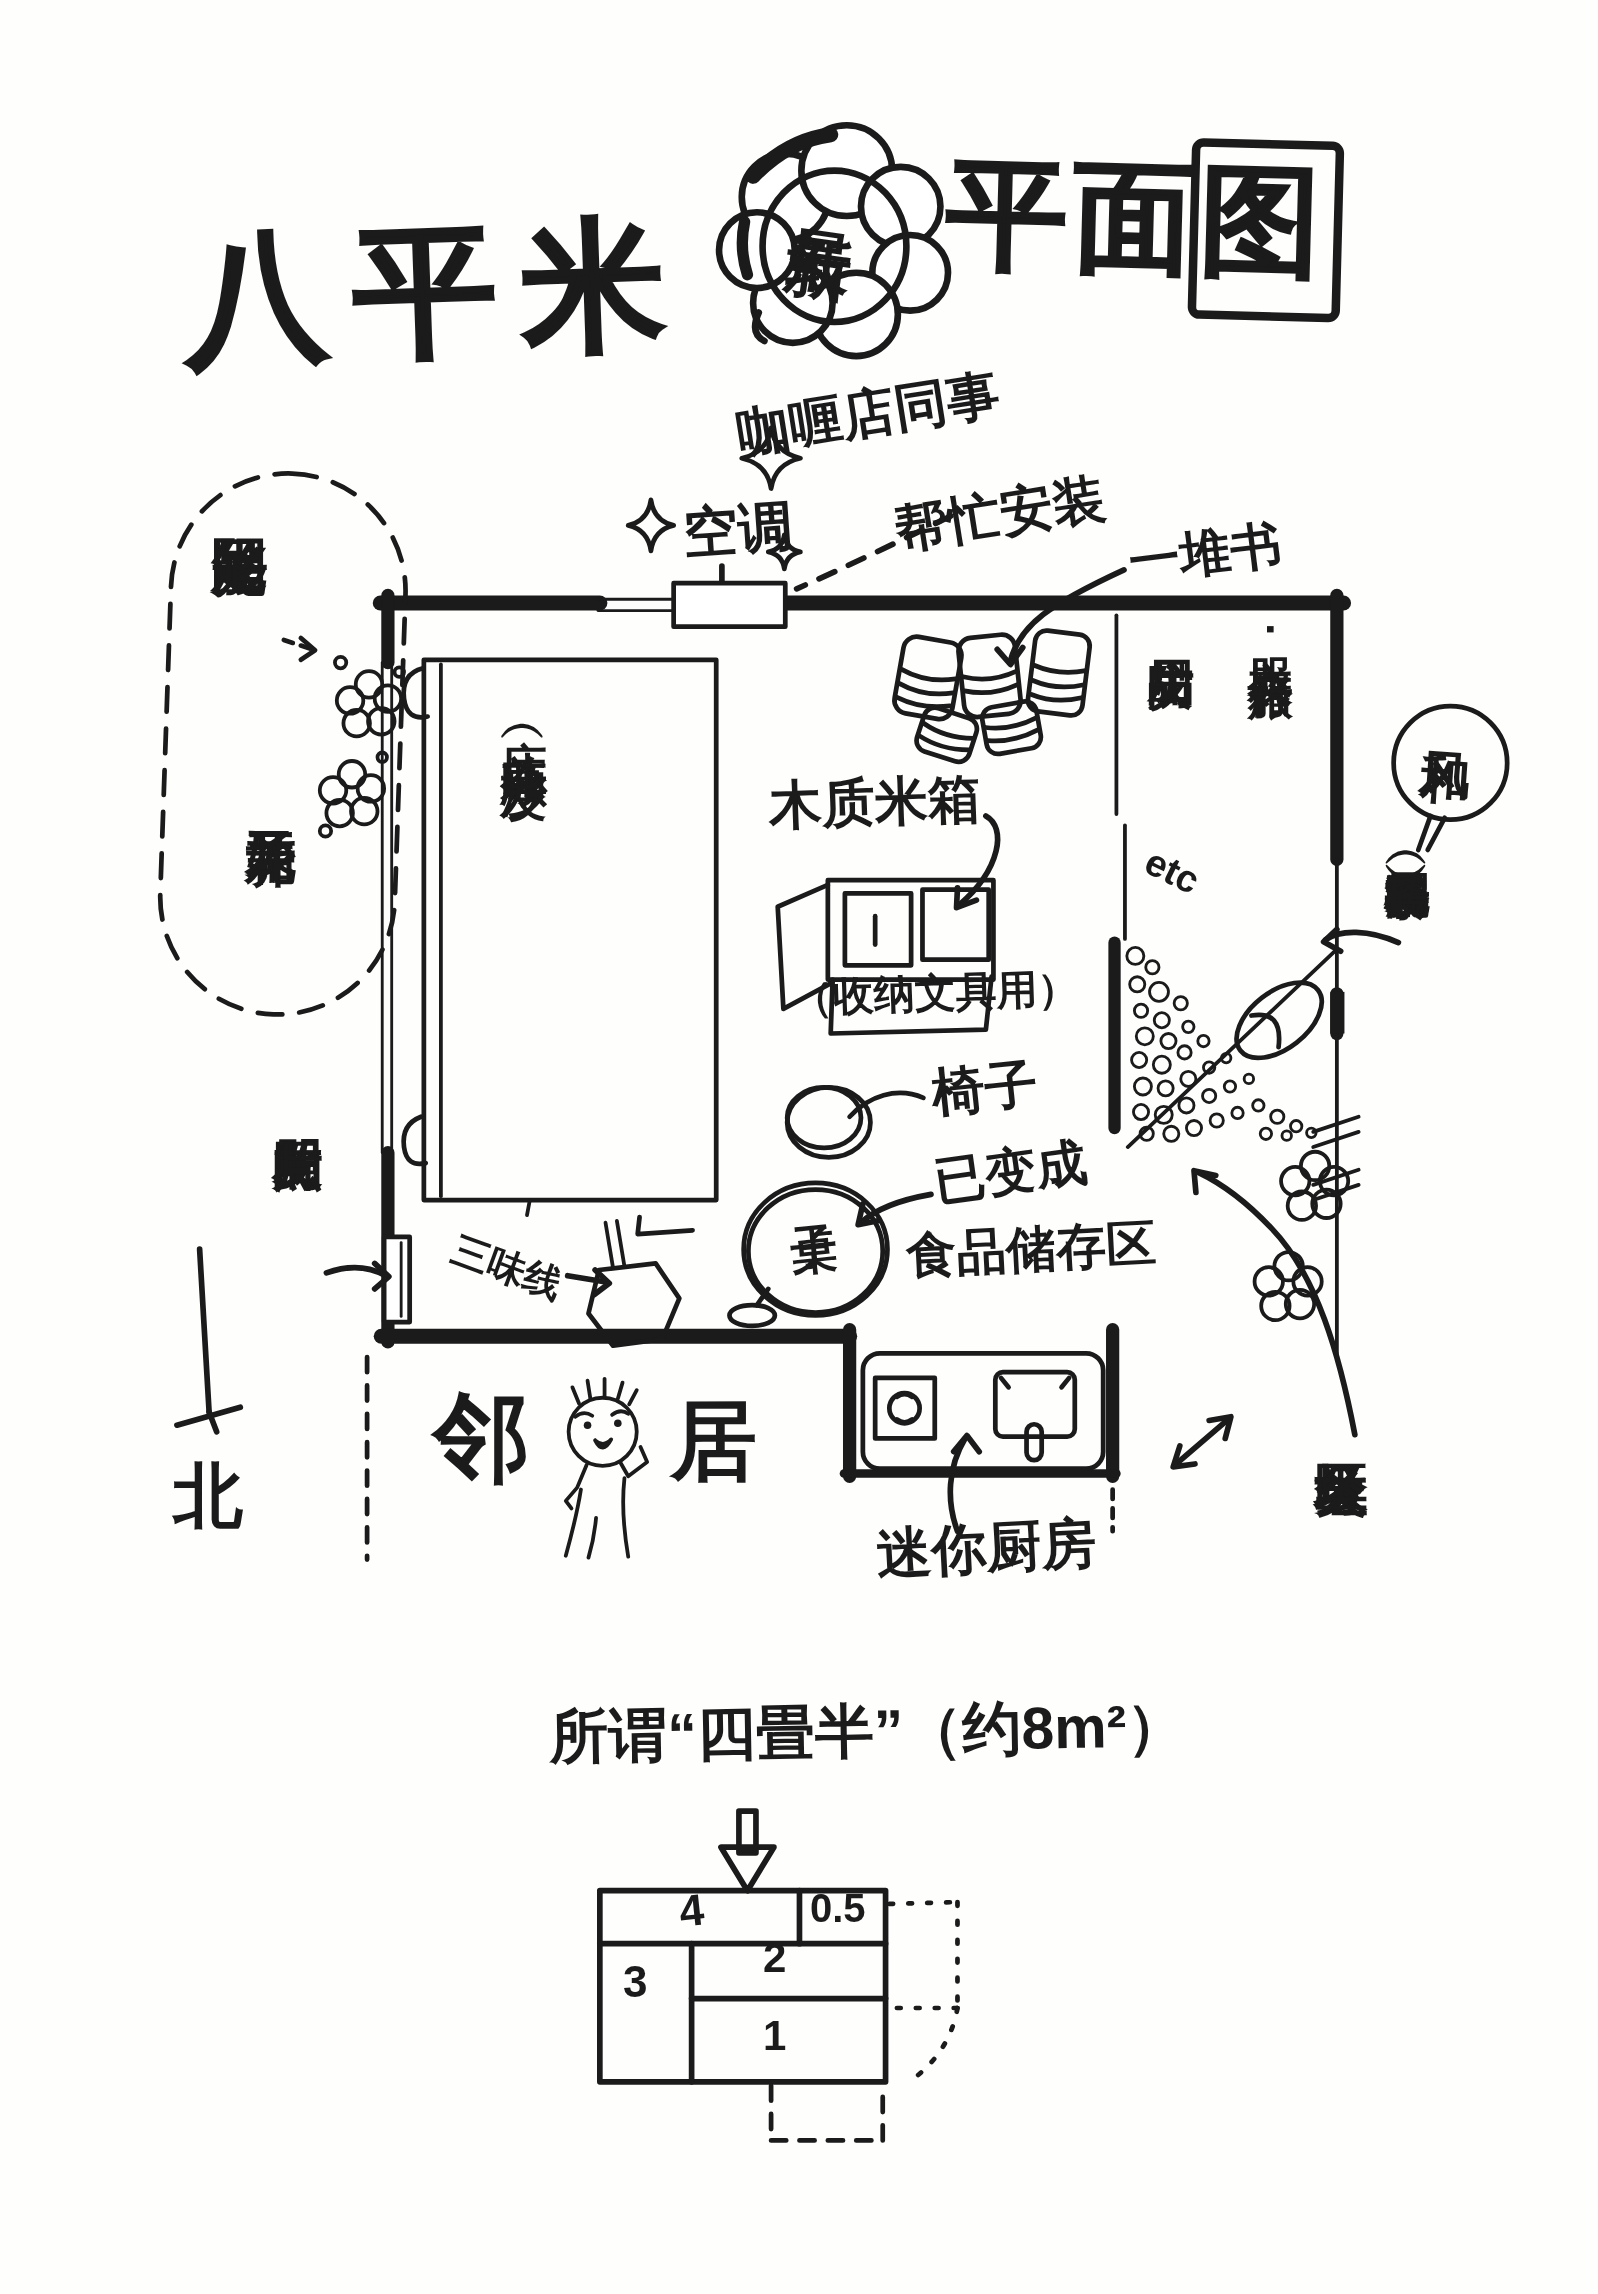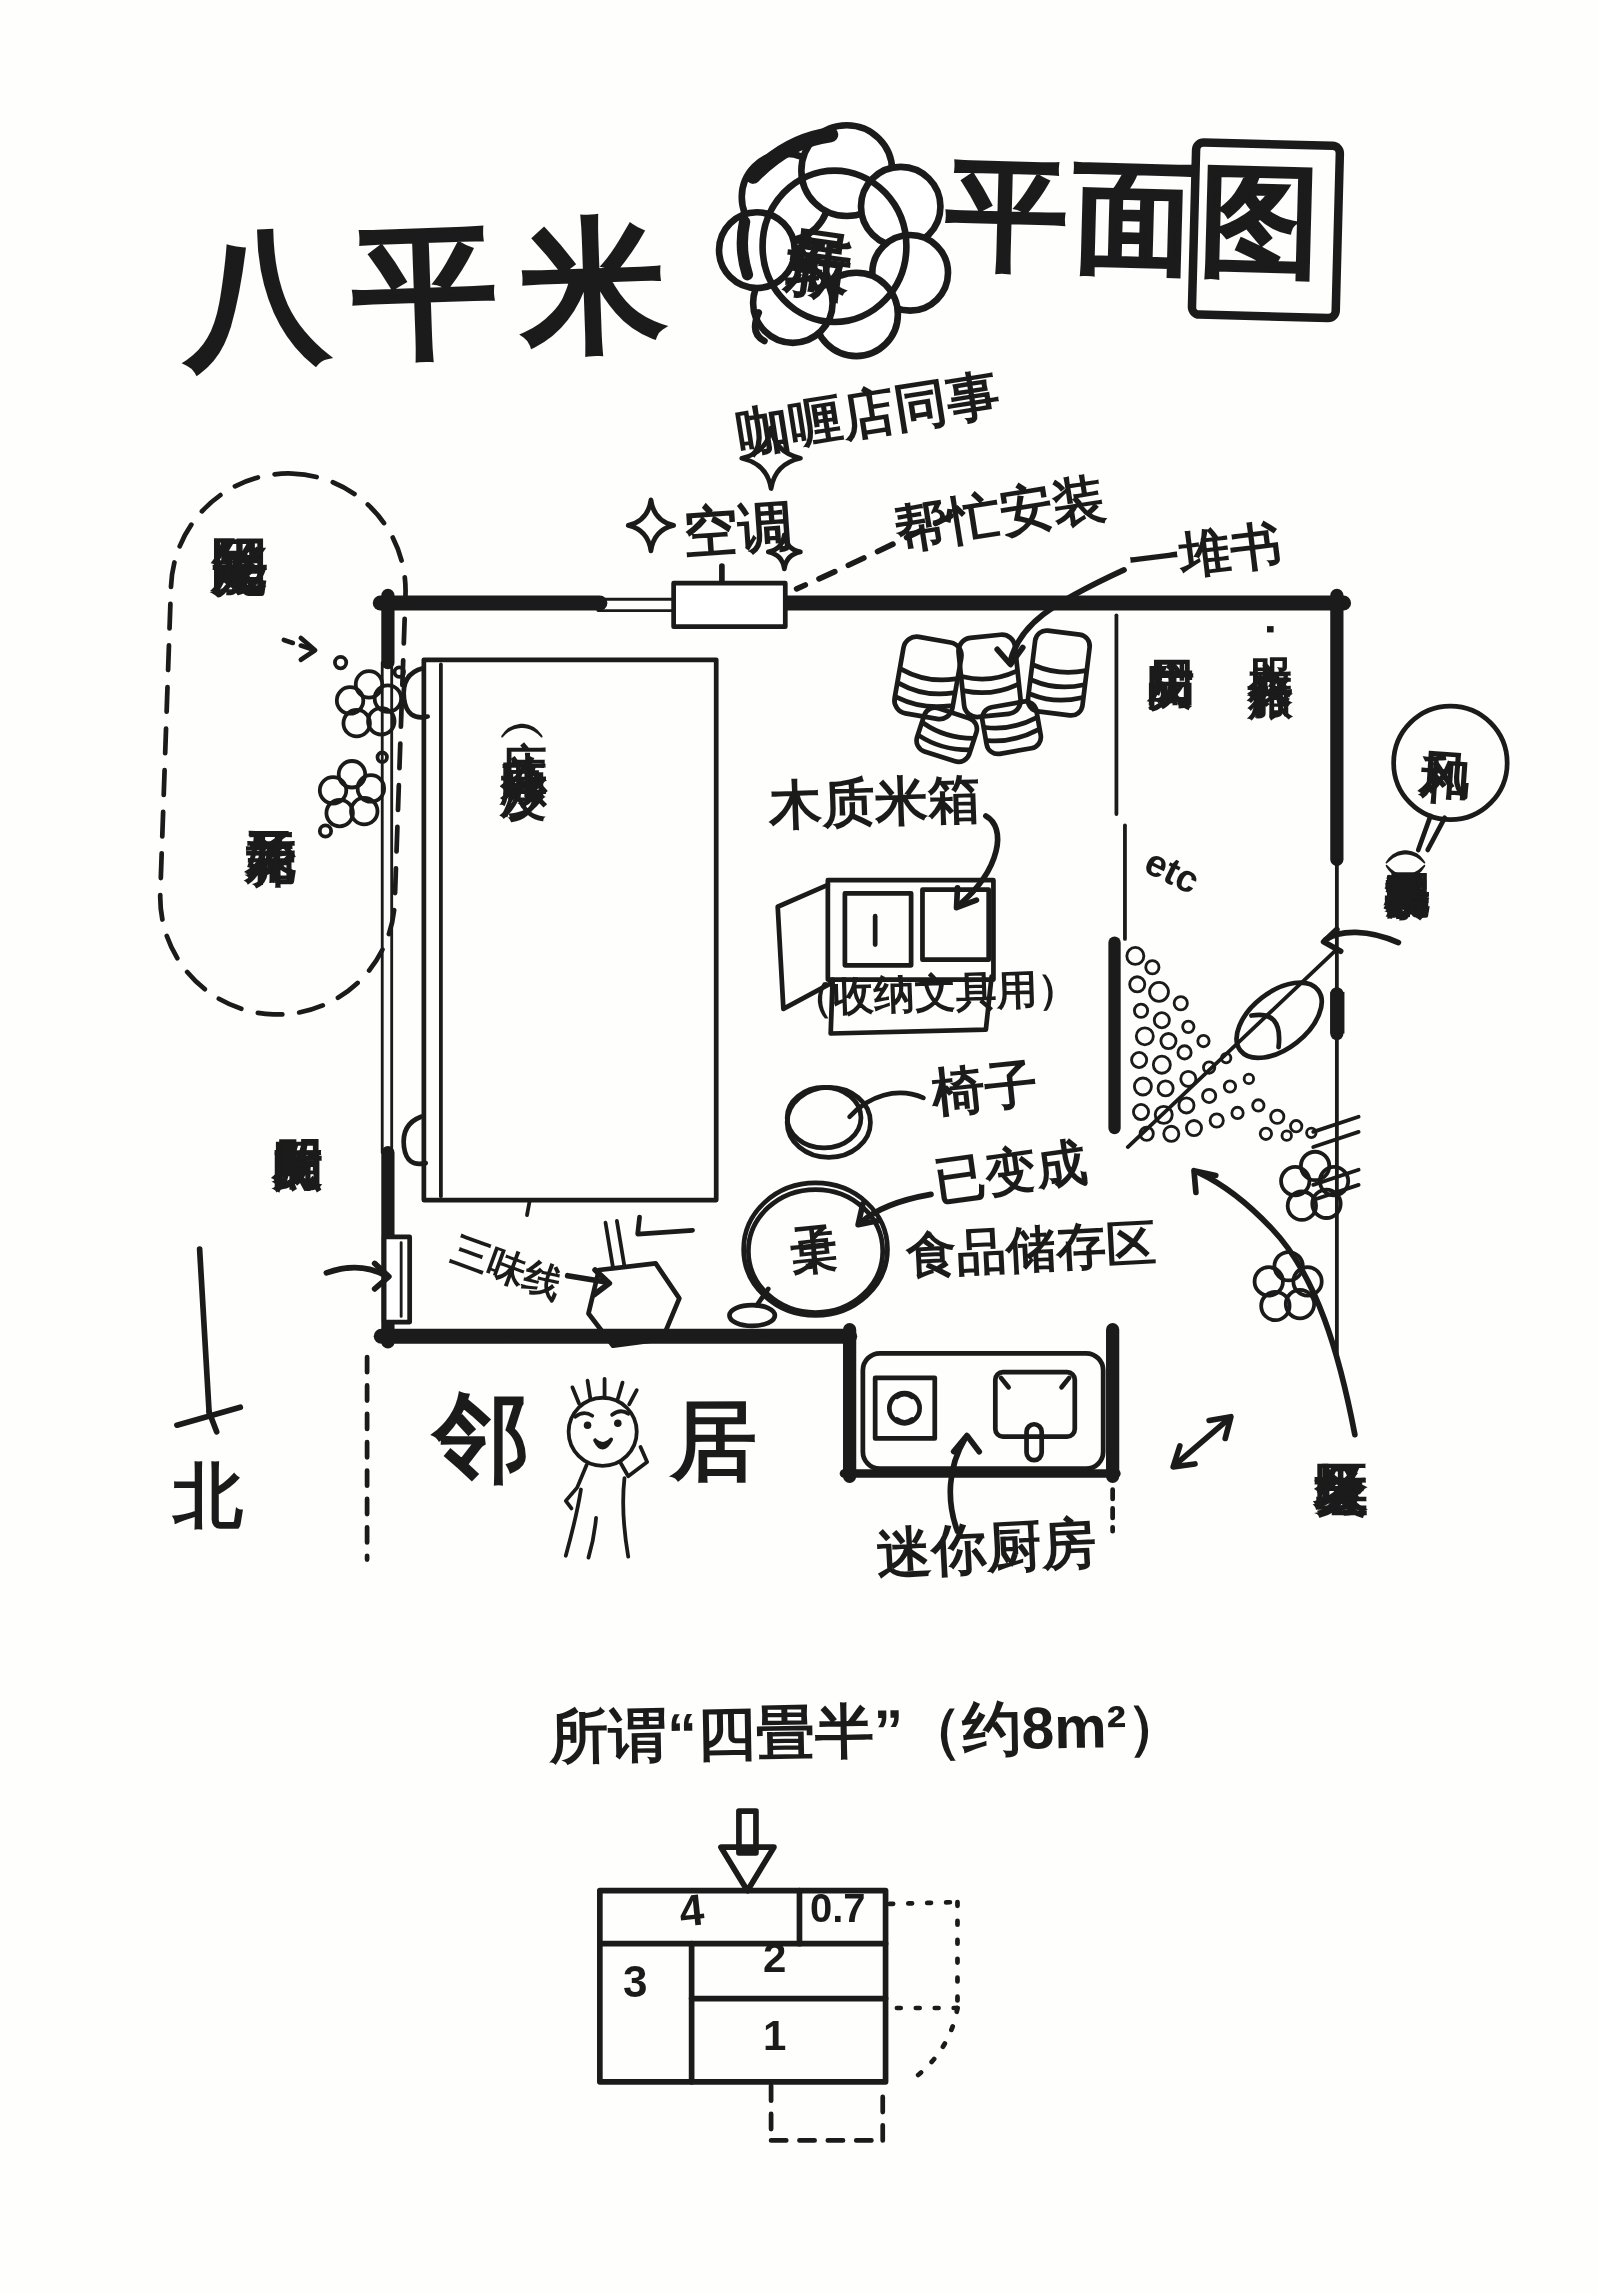--- a/index.html
+++ b/index.html
@@ -375,19 +375,19 @@
 <div class="lbl v hand" style="left:1423px;top:710px;font-size:51px;transform:rotate(4deg);">和风</div>
 <div class="lbl v hand" style="left:1384px;top:837px;font-size:45px;">洗手间（昭和风格瓷砖）</div>
 <div class="lbl v hand" style="left:1314px;top:1421px;font-size:53px;">垃圾分类区</div>
 
 <div class="lbl hand" style="left:433px;top:1387px;font-size:97px;">邻</div>
 <div class="lbl hand" style="left:670px;top:1395px;font-size:87px;">居</div>
 <div class="lbl hand" style="left:875px;top:1526px;font-size:55px;transform:rotate(-3deg);">迷你厨房</div>
 
 <div class="lbl hand" style="left:549px;top:1707px;font-size:59px;transform:rotate(-1deg);">所谓“四畳半”（约8m²）</div>
 <div class="lbl hand" style="left:677px;top:1889px;font-size:44px;transform:rotate(-6deg);">4</div>
-<div class="lbl hand" style="left:810px;top:1887px;font-size:40px;">0.7</div>
+<div class="lbl hand" style="left:810px;top:1887px;font-size:40px;">0.5</div>
 <div class="lbl hand" style="left:623px;top:1959px;font-size:44px;">3</div>
 <div class="lbl hand" style="left:763px;top:1936px;font-size:42px;">2</div>
 <div class="lbl hand" style="left:763px;top:2014px;font-size:42px;">1</div>
 
 </div>
 
 
 </body></html>

